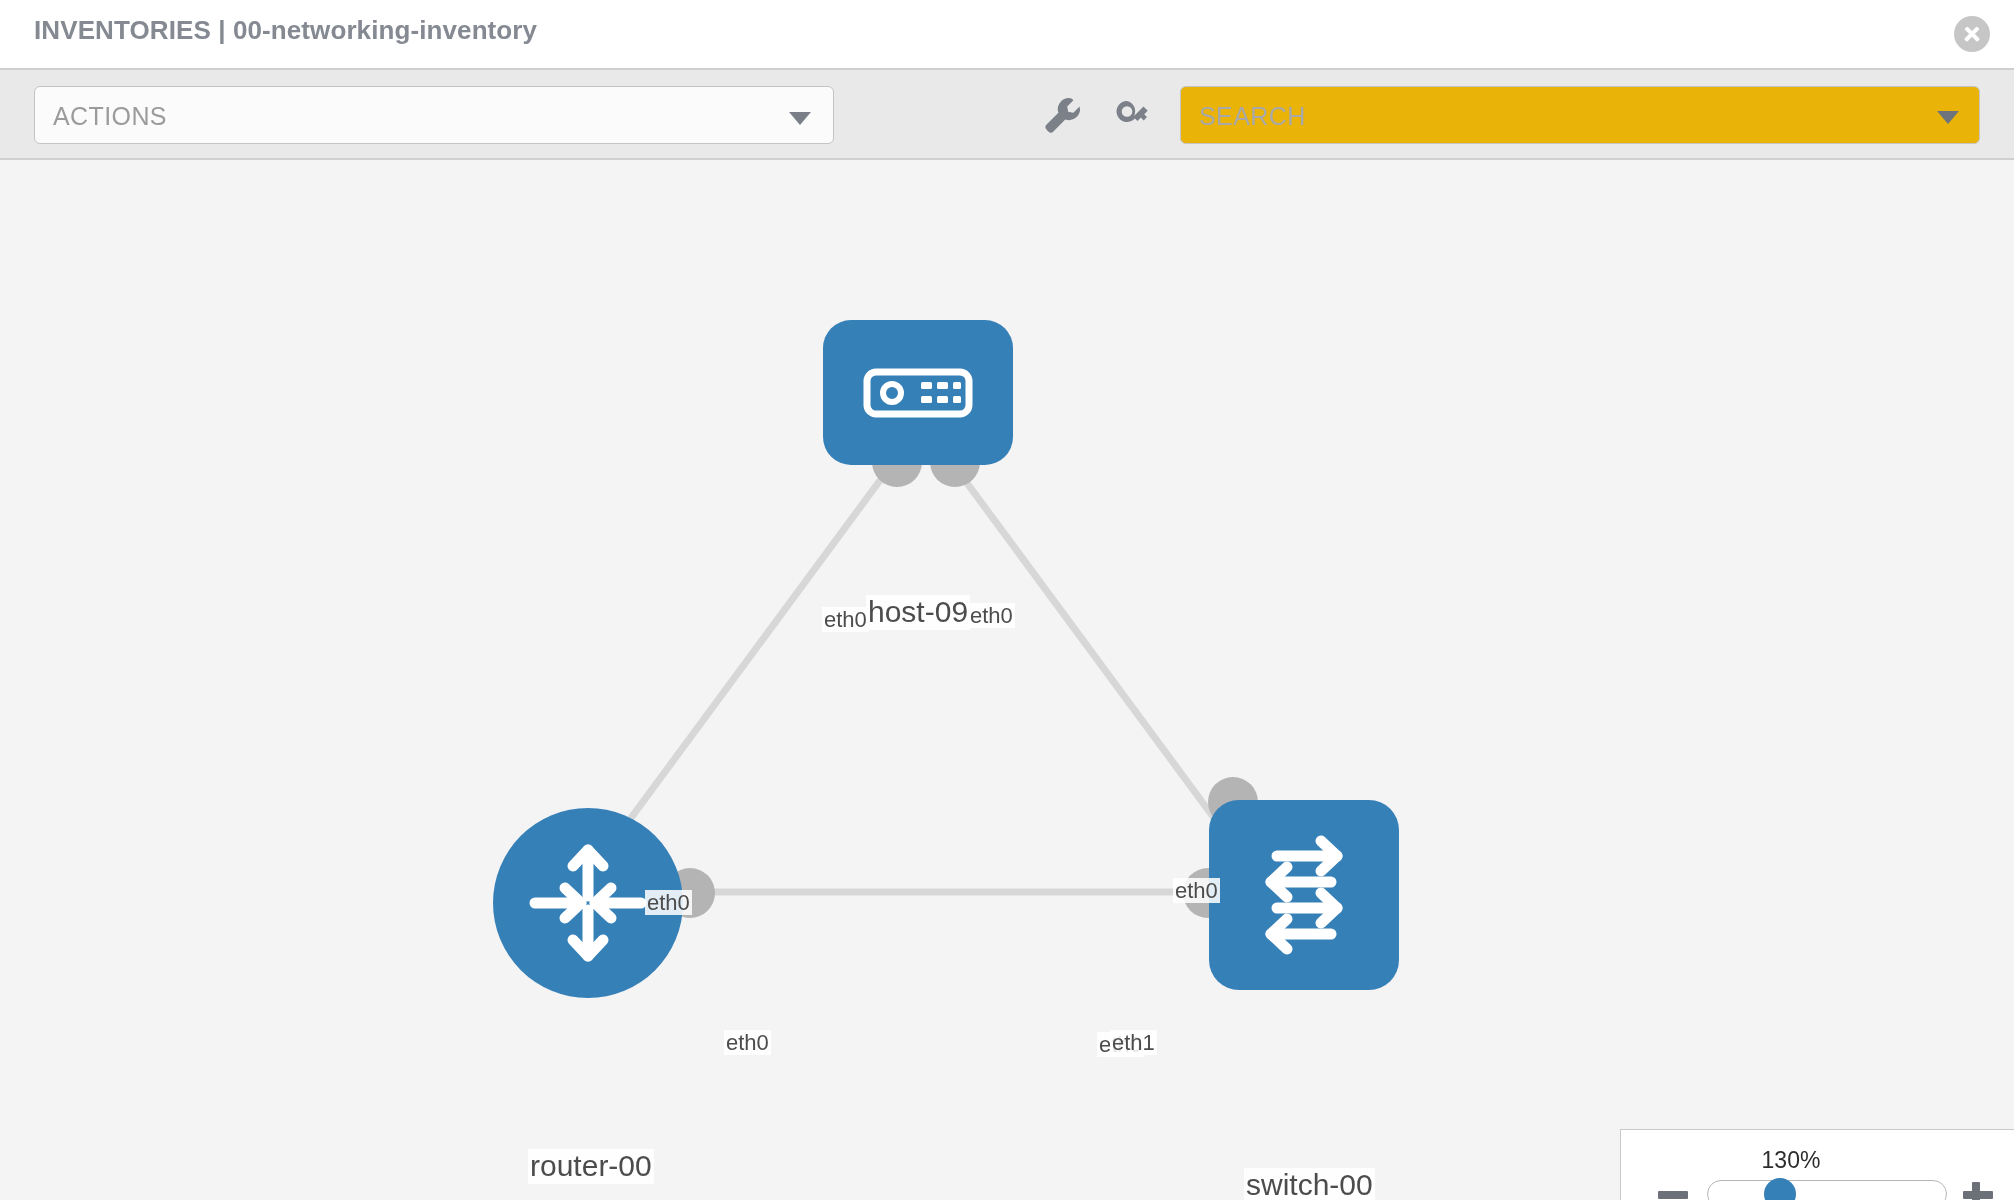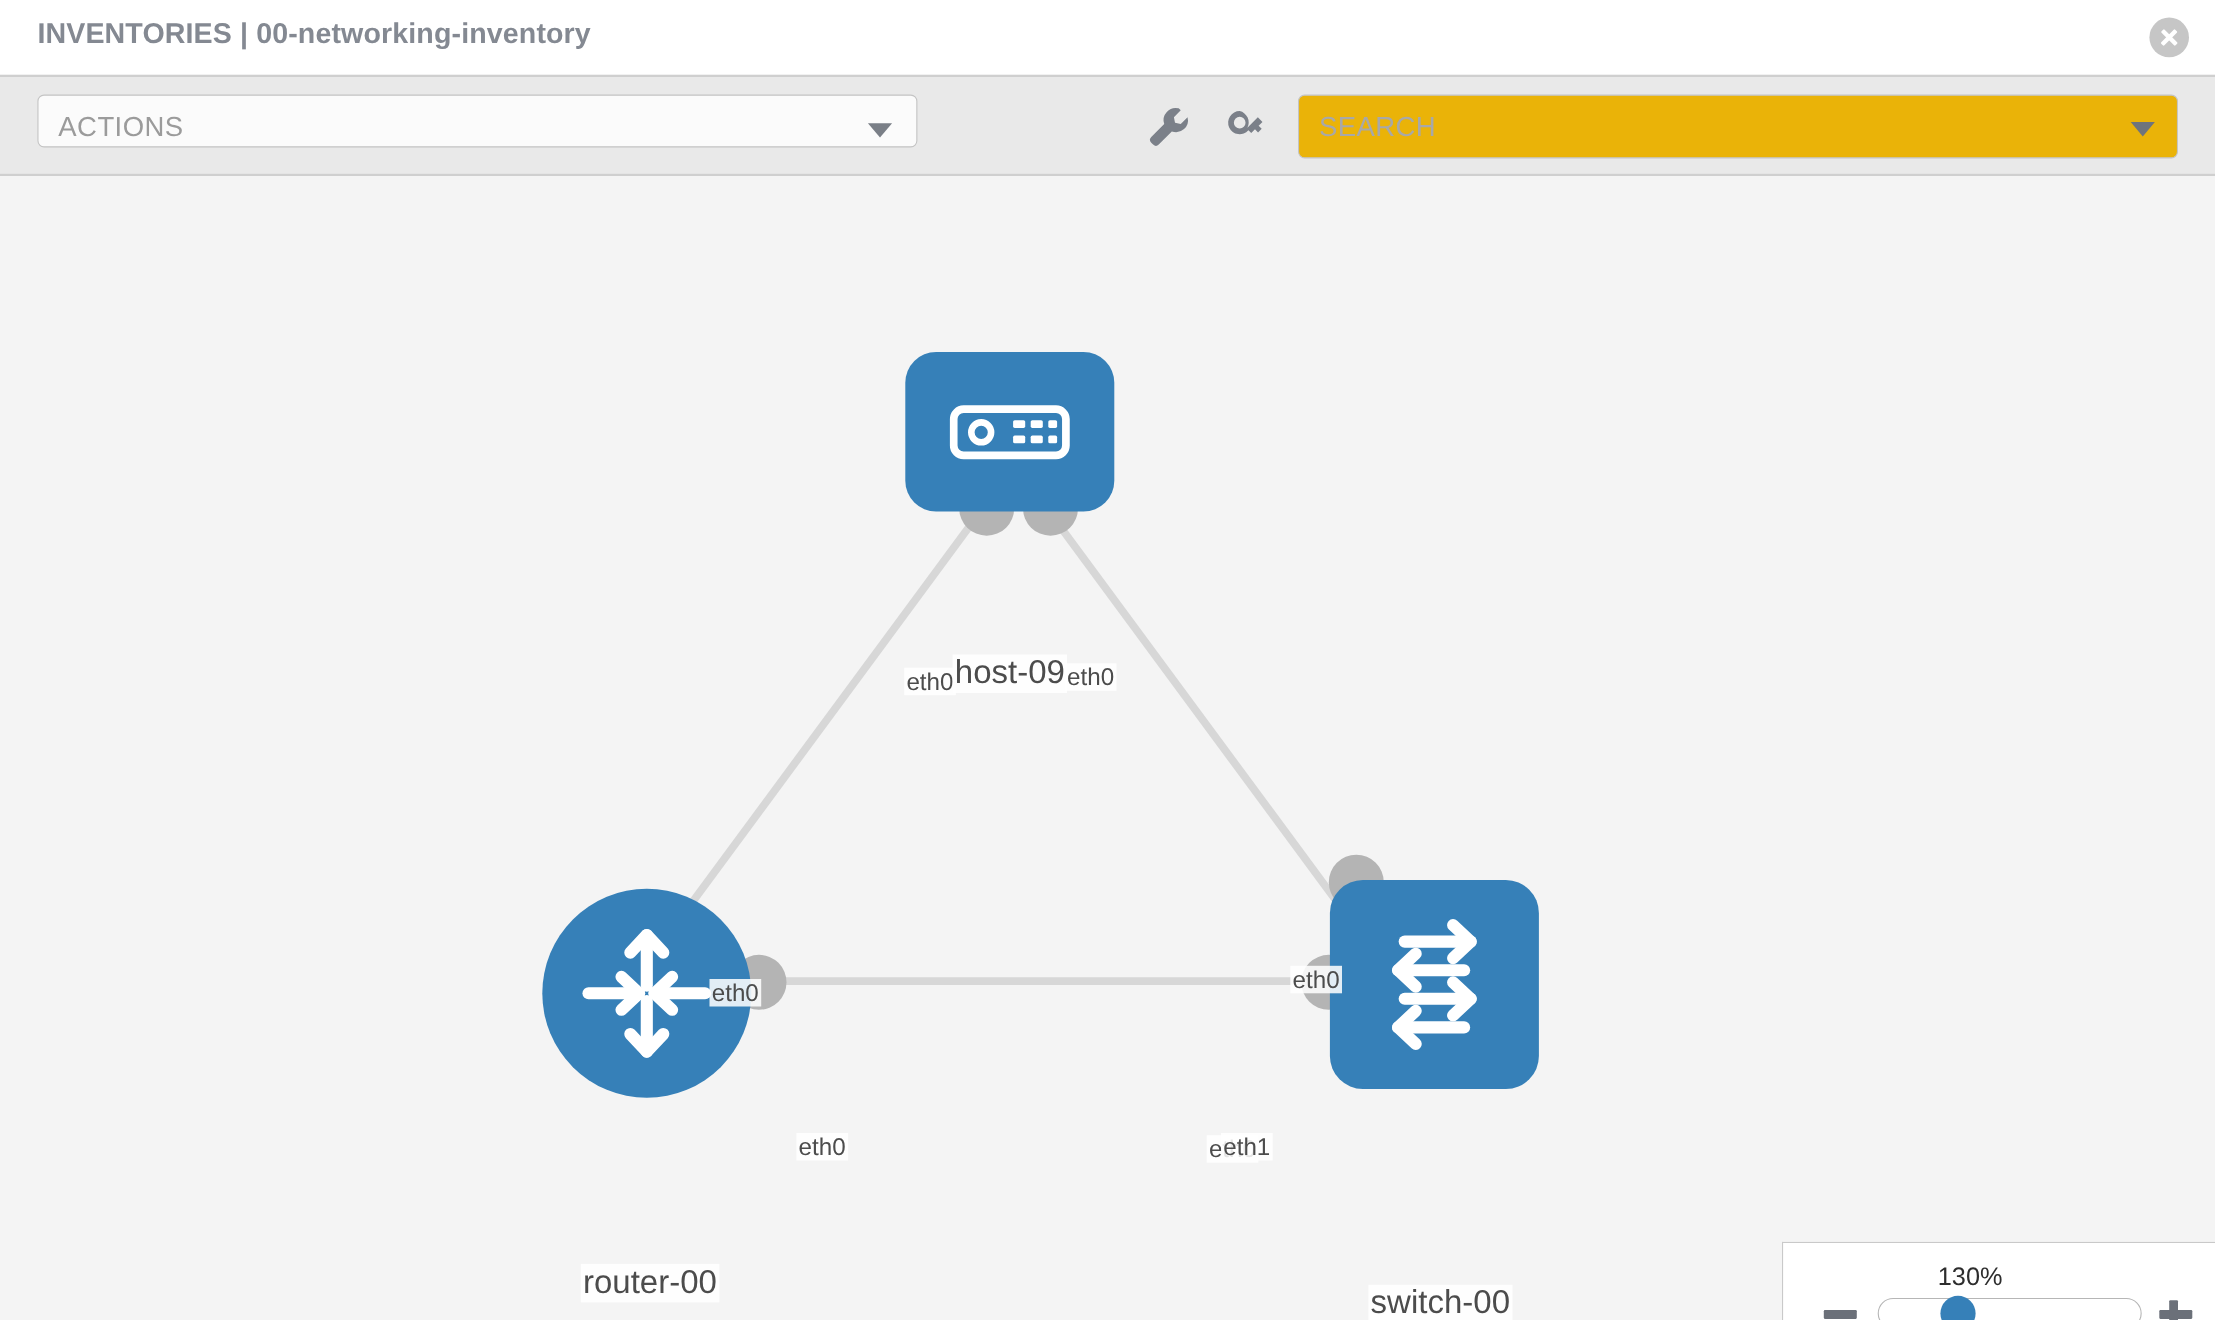--- a/index.html
+++ b/index.html
@@ -74,21 +74,21 @@
     background: #e9e9e9;
     border-top: 2px solid #cfcfcf;
     border-bottom: 2px solid #cfcfcf;
     box-sizing: border-box;
   }
   .actions-select {
     position: absolute;
     left: 34px;
     top: 16px;
     width: 800px;
-    height: 48px;
+    height: 58px;
     background: #fbfbfb;
     border: 1px solid #c4c4c4;
     border-radius: 6px;
     box-sizing: border-box;
     cursor: pointer;
   }
   .actions-select .label {
     position: absolute;
     left: 18px;
     top: 15px;

